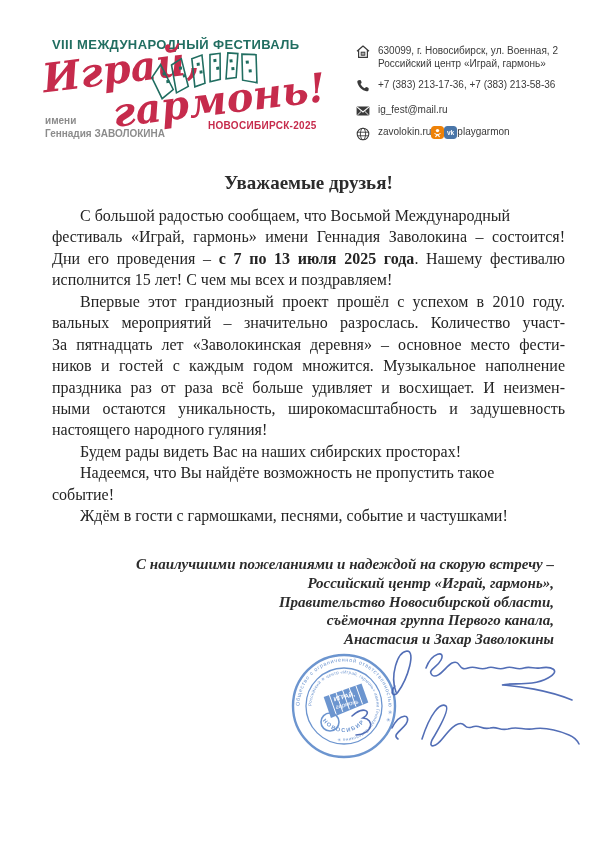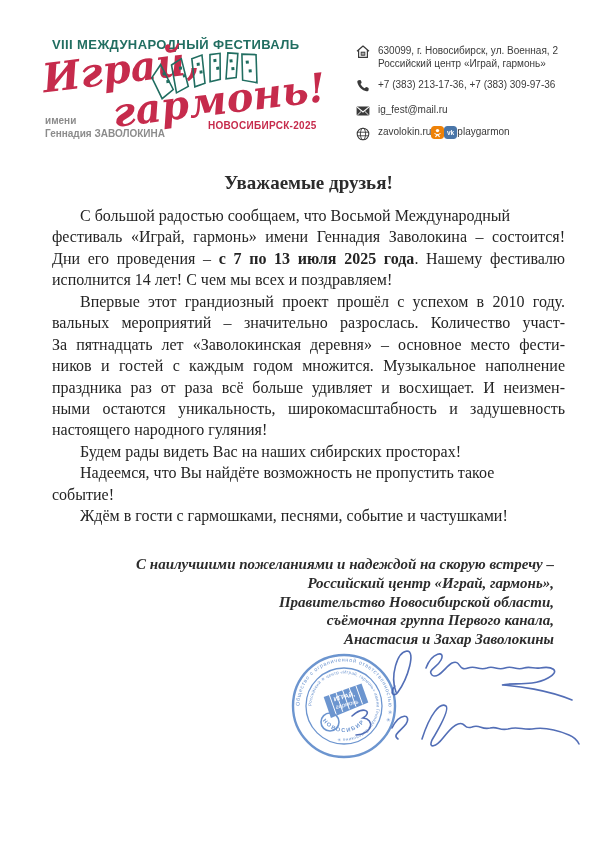--- a/index.html
+++ b/index.html
@@ -124,21 +124,21 @@
       <div class="c-text">
         <div>630099, г. Новосибирск, ул. Военная, 2</div>
         <div>Российский центр «Играй, гармонь»</div>
       </div>
     </div>
 
     <div class="c-row phone">
       <svg class="c-icon" width="16" height="16" viewBox="0 0 16 16">
         <path d="M3.6,2.2 C2.6,2.3 2.1,3.2 2.4,4.4 C3.3,8.6 7.2,12.4 11.4,13.2 C12.6,13.4 13.5,12.9 13.6,11.9 L13.7,10.5 C13.7,9.8 11.3,8.7 10.8,9.2 L9.7,10.2 C7.9,9.3 6.4,7.8 5.5,6 L6.5,4.9 C7,4.4 5.8,2.1 5.1,2.1 Z" fill="#3a3a3a"></path>
       </svg>
-      <div class="c-text">+7 (383) 213-17-36, +7 (383) 309-97-36</div>
+      <div class="c-text">+7 (383) 213-17-36, +7 (383) 213-58-36</div>
     </div>
 
     <div class="c-row mail">
       <svg class="c-icon" width="16" height="16" viewBox="0 0 16 16">
         <rect x="1.6" y="3.4" width="12.8" height="9.2" rx="1" fill="#3a3a3a"></rect>
         <path d="M2.2,4.2 L8,9 L13.8,4.2" fill="none" stroke="#ffffff" stroke-width="1.1"></path>
         <path d="M2.4,12 L6.2,8.4 M13.6,12 L9.8,8.4" fill="none" stroke="#ffffff" stroke-width="0.9"></path>
       </svg>
       <div class="c-text">ig_fest@mail.ru</div>
     </div>
@@ -166,21 +166,21 @@
     </div>
   </div>
 
   <div class="letter">
     <div class="heading">Уважаемые друзья!</div>
 
     <div>
       <div class="ln il">С большой радостью сообщаем, что Восьмой Международный</div>
       <div class="ln jl">фестиваль «Играй, гармонь» имени Геннадия Заволокина – состоится!</div>
       <div class="ln jl"><span>Дни его проведения – </span><b>с 7 по 13 июля 2025 года</b><span>. Нашему фестивалю</span></div>
-      <div class="ln">исполнится 14 лет! С чем мы всех и поздравляем!</div>
+      <div class="ln">исполнится 15 лет! С чем мы всех и поздравляем!</div>
     </div>
 
     <div>
       <div class="ln il jl">Впервые этот грандиозный проект прошёл с успехом в 2010 году.</div>
       <div class="ln jl">вальных мероприятий – значительно разрослась. Количество участ-</div>
       <div class="ln jl">За пятнадцать лет «Заволокинская деревня» – основное место фести-</div>
       <div class="ln jl">ников и гостей с каждым годом множится. Музыкальное наполнение</div>
       <div class="ln jl">праздника раз от раза всё больше удивляет и восхищает. И неизмен-</div>
       <div class="ln jl">ными остаются уникальность, широкомасштабность и задушевность</div>
       <div class="ln">настоящего народного гуляния!</div>

